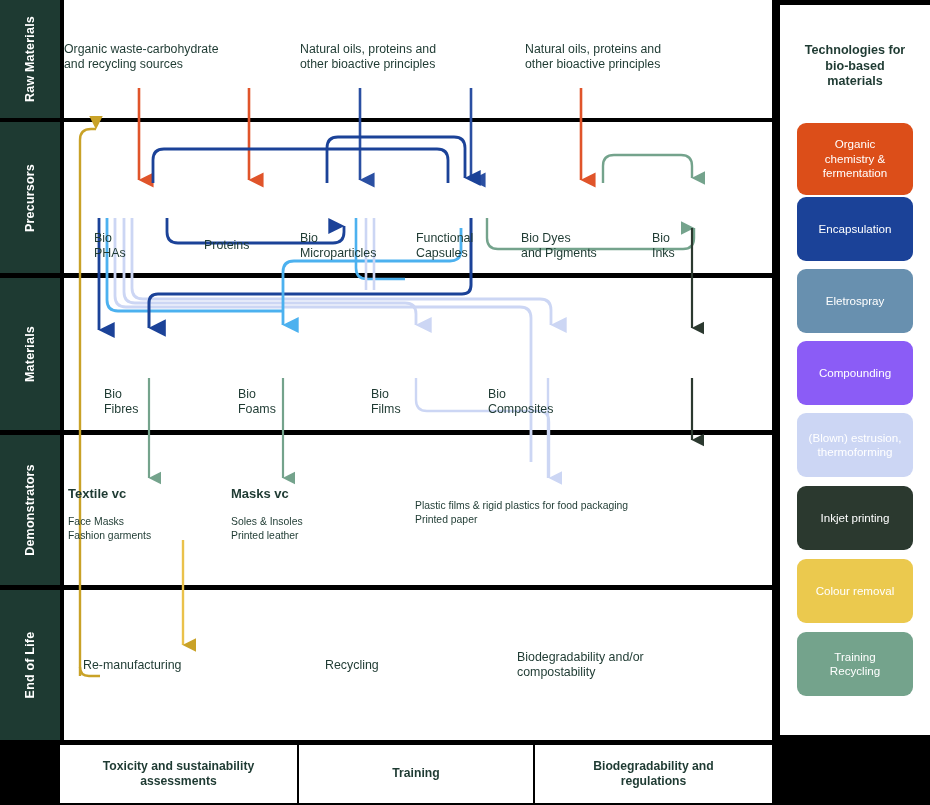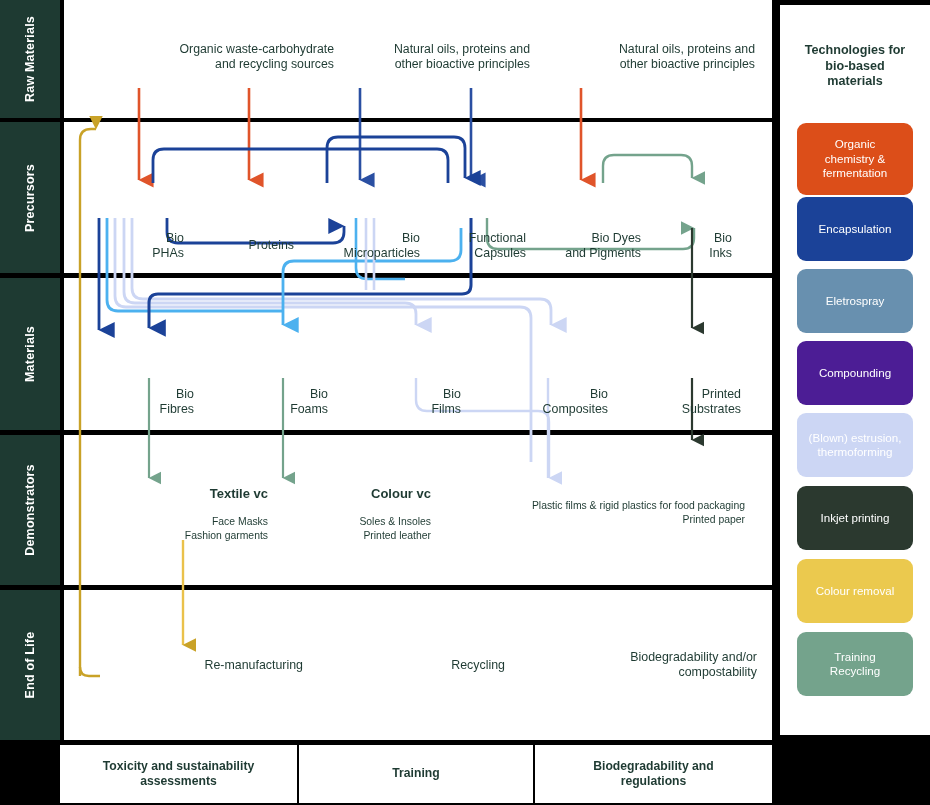--- a/index.html
+++ b/index.html
@@ -12,21 +12,21 @@
     position:absolute;left:50%;top:50%;
     transform:translate(-50%,-50%) rotate(-90deg);
     white-space:nowrap;color:#fff;font-size:12.5px;font-weight:bold;
     letter-spacing:.2px;text-align:center;line-height:1.15;
   }
 
   
   .panel{position:absolute;background:#fff;}
 
   
-  .node{position:absolute;text-align:right;color:#1e3a32;line-height:1.22;}
+  .node{position:absolute;text-align:left;color:#1e3a32;line-height:1.22;}
   .src{font-size:12.3px;}
   .lbl{font-size:12.4px;margin-top:48px;}
   .demo-title{font-size:13px;font-weight:bold;}
   .demo-sub{font-size:10.4px;line-height:1.35;margin-top:13px;}
   .eol{font-size:12.4px;}
   .bottom-txt{font-size:12.2px;font-weight:bold;color:#1e3a32;text-align:center;line-height:1.25;}
 
   
   .bbar{position:absolute;background:#fff;display:flex;align-items:center;justify-content:center;}
 
@@ -168,30 +168,28 @@
 Inks</div>
 
   <div class="node lbl" style="left:104px;top:339px;width:90px;white-space:pre-line;">Bio
 Fibres</div>
   <div class="node lbl" style="left:238px;top:339px;width:90px;white-space:pre-line;">Bio
 Foams</div>
   <div class="node lbl" style="left:371px;top:339px;width:90px;white-space:pre-line;">Bio
 Films</div>
   <div class="node lbl" style="left:488px;top:339px;width:120px;white-space:pre-line;">Bio
 Composites</div>
-  <div class="node lbl" style="left:621px;top:339px;width:120px;white-space:pre-line;">Printed
-Substrates</div>
 
   <div class="node" style="left:68px;top:486px;width:200px;">
     <div class="demo-title">Textile vc</div>
     <div class="demo-sub" style="white-space:pre-line;">Face Masks
 Fashion garments</div>
   </div>
   <div class="node" style="left:231px;top:486px;width:200px;">
-    <div class="demo-title">Colour vc</div>
+    <div class="demo-title">Masks vc</div>
     <div class="demo-sub" style="white-space:pre-line;">Soles &amp; Insoles
 Printed leather</div>
   </div>
   <div class="node" style="left:415px;top:486px;width:330px;">
     <div class="demo-sub" style="white-space:pre-line;">Plastic films &amp; rigid plastics for food packaging
 Printed paper</div>
   </div>
 
   <div class="node eol" style="left:83px;top:658px;width:220px;white-space:pre-line;">Re-manufacturing</div>
   <div class="node eol" style="left:325px;top:658px;width:180px;white-space:pre-line;">Recycling</div>
@@ -219,21 +217,21 @@
       <span style="white-space:pre-line;">Organic
 chemistry &amp;
 fermentation</span>
     </div>
     <div class="chip" style="top:192px;height:64px;background:#1b4298;">
       <span style="white-space:pre-line;">Encapsulation</span>
     </div>
     <div class="chip" style="top:264px;height:64px;background:#6890af;">
       <span style="white-space:pre-line;">Eletrospray</span>
     </div>
-    <div class="chip" style="top:336px;height:64px;background:#4c1d95;">
+    <div class="chip" style="top:336px;height:64px;background:#8b5cf6;">
       <span style="white-space:pre-line;">Compounding</span>
     </div>
     <div class="chip" style="top:408px;height:64px;background:#ccd6f4;">
       <span style="white-space:pre-line;">(Blown) estrusion,
 thermoforming</span>
     </div>
     <div class="chip" style="top:481px;height:64px;background:#2b392f;">
       <span style="white-space:pre-line;">Inkjet printing</span>
     </div>
     <div class="chip" style="top:554px;height:64px;background:#ebc94e;">

